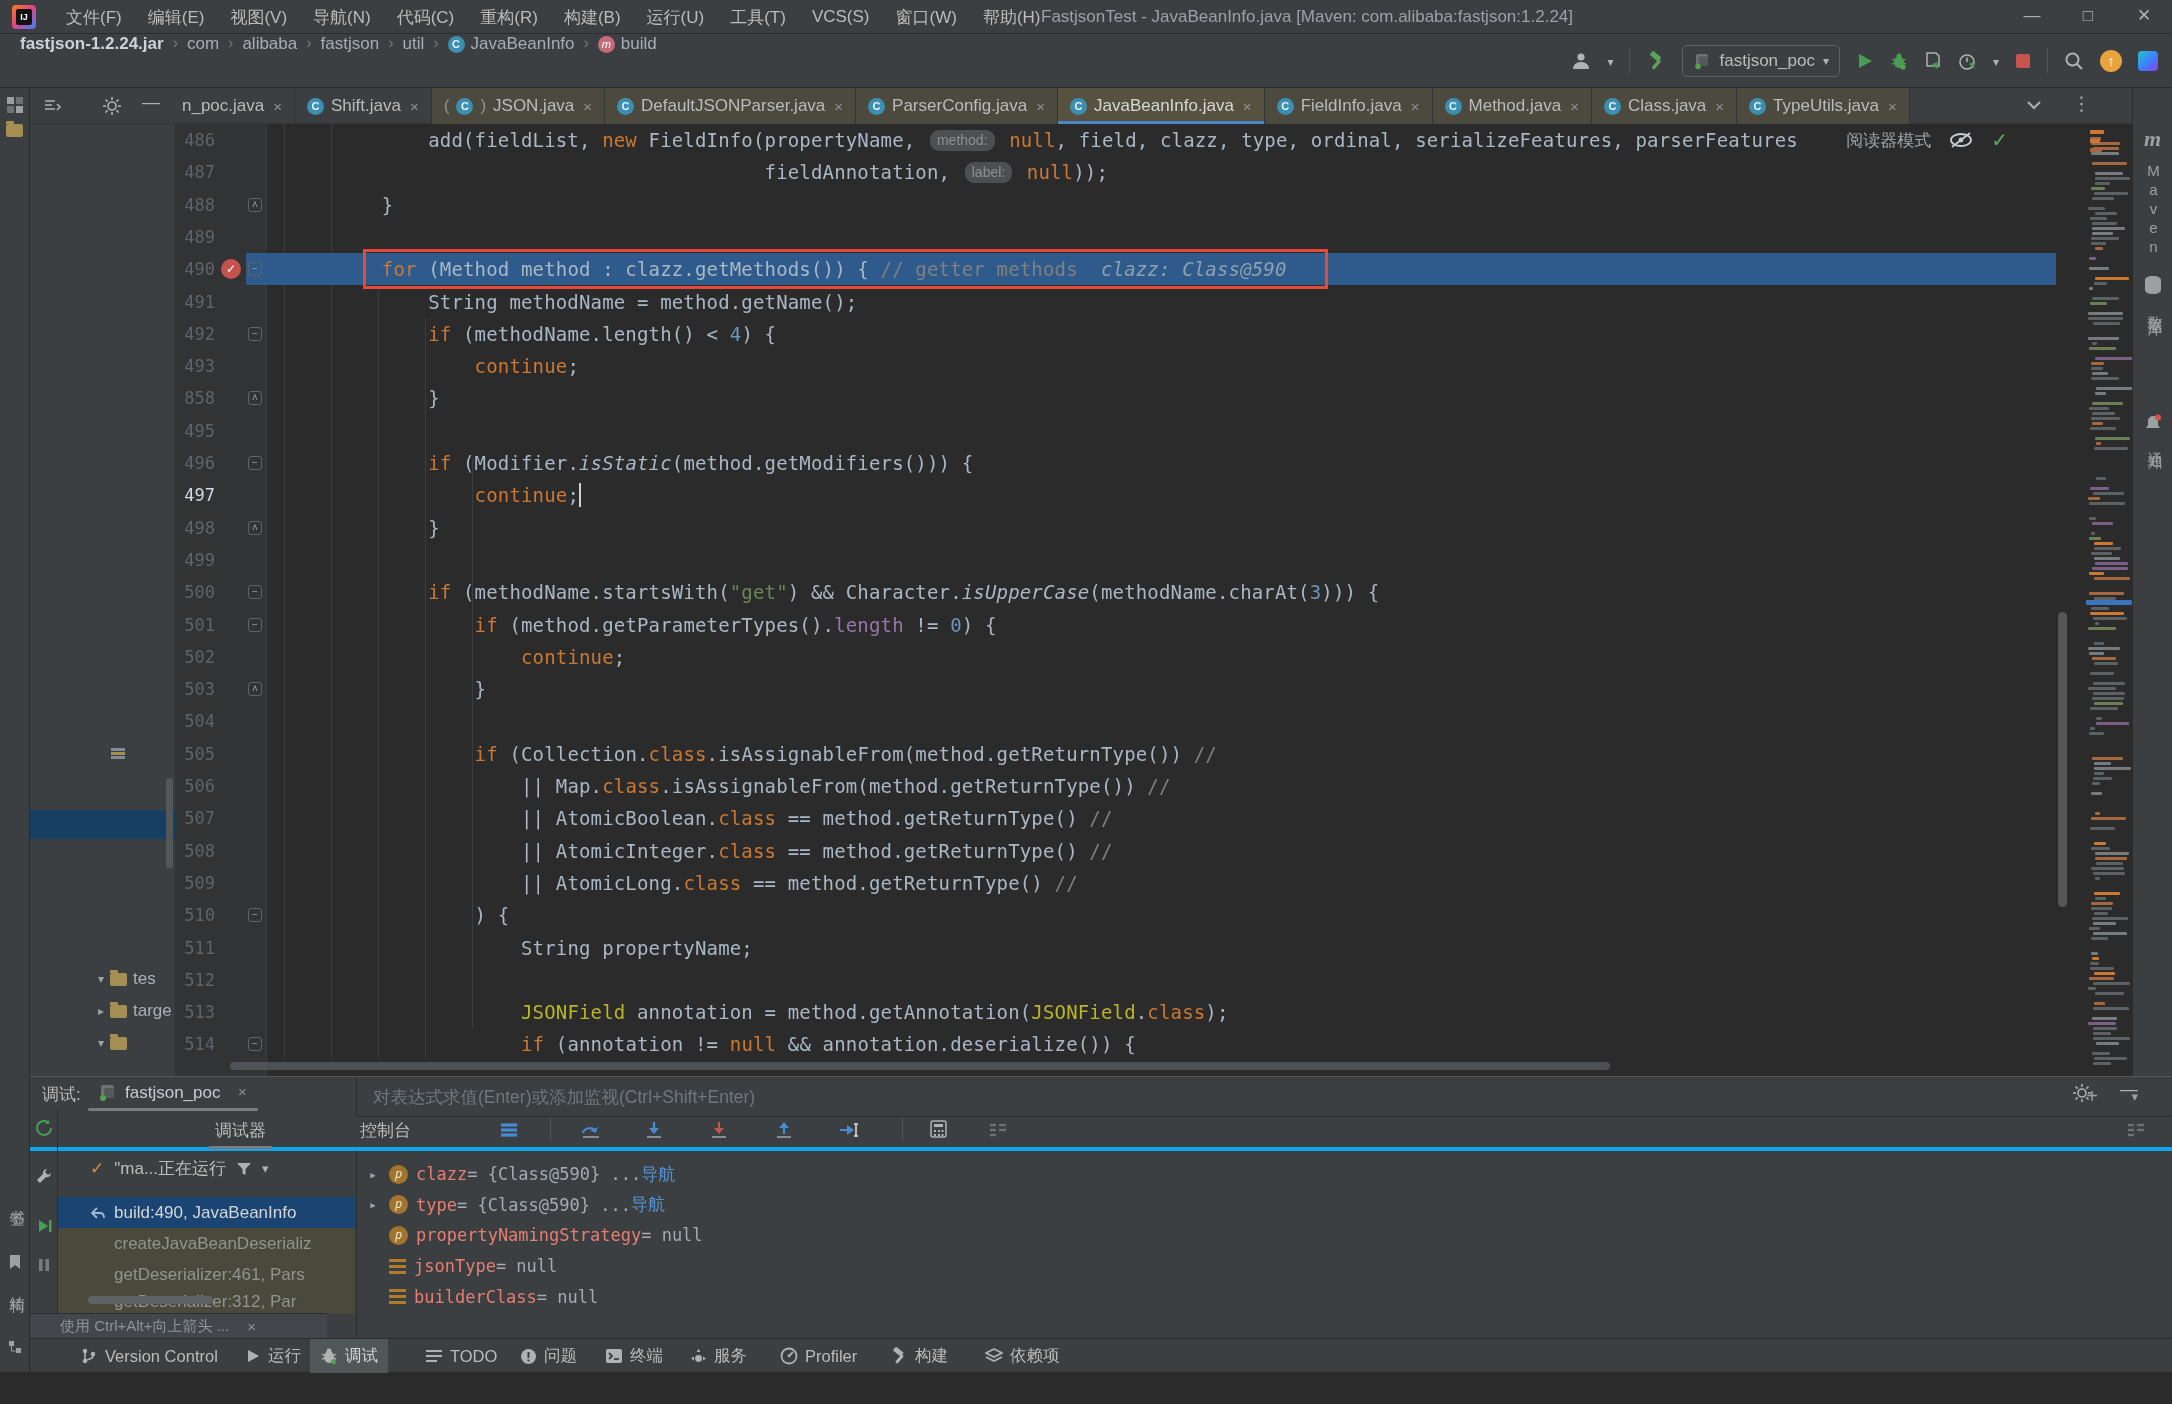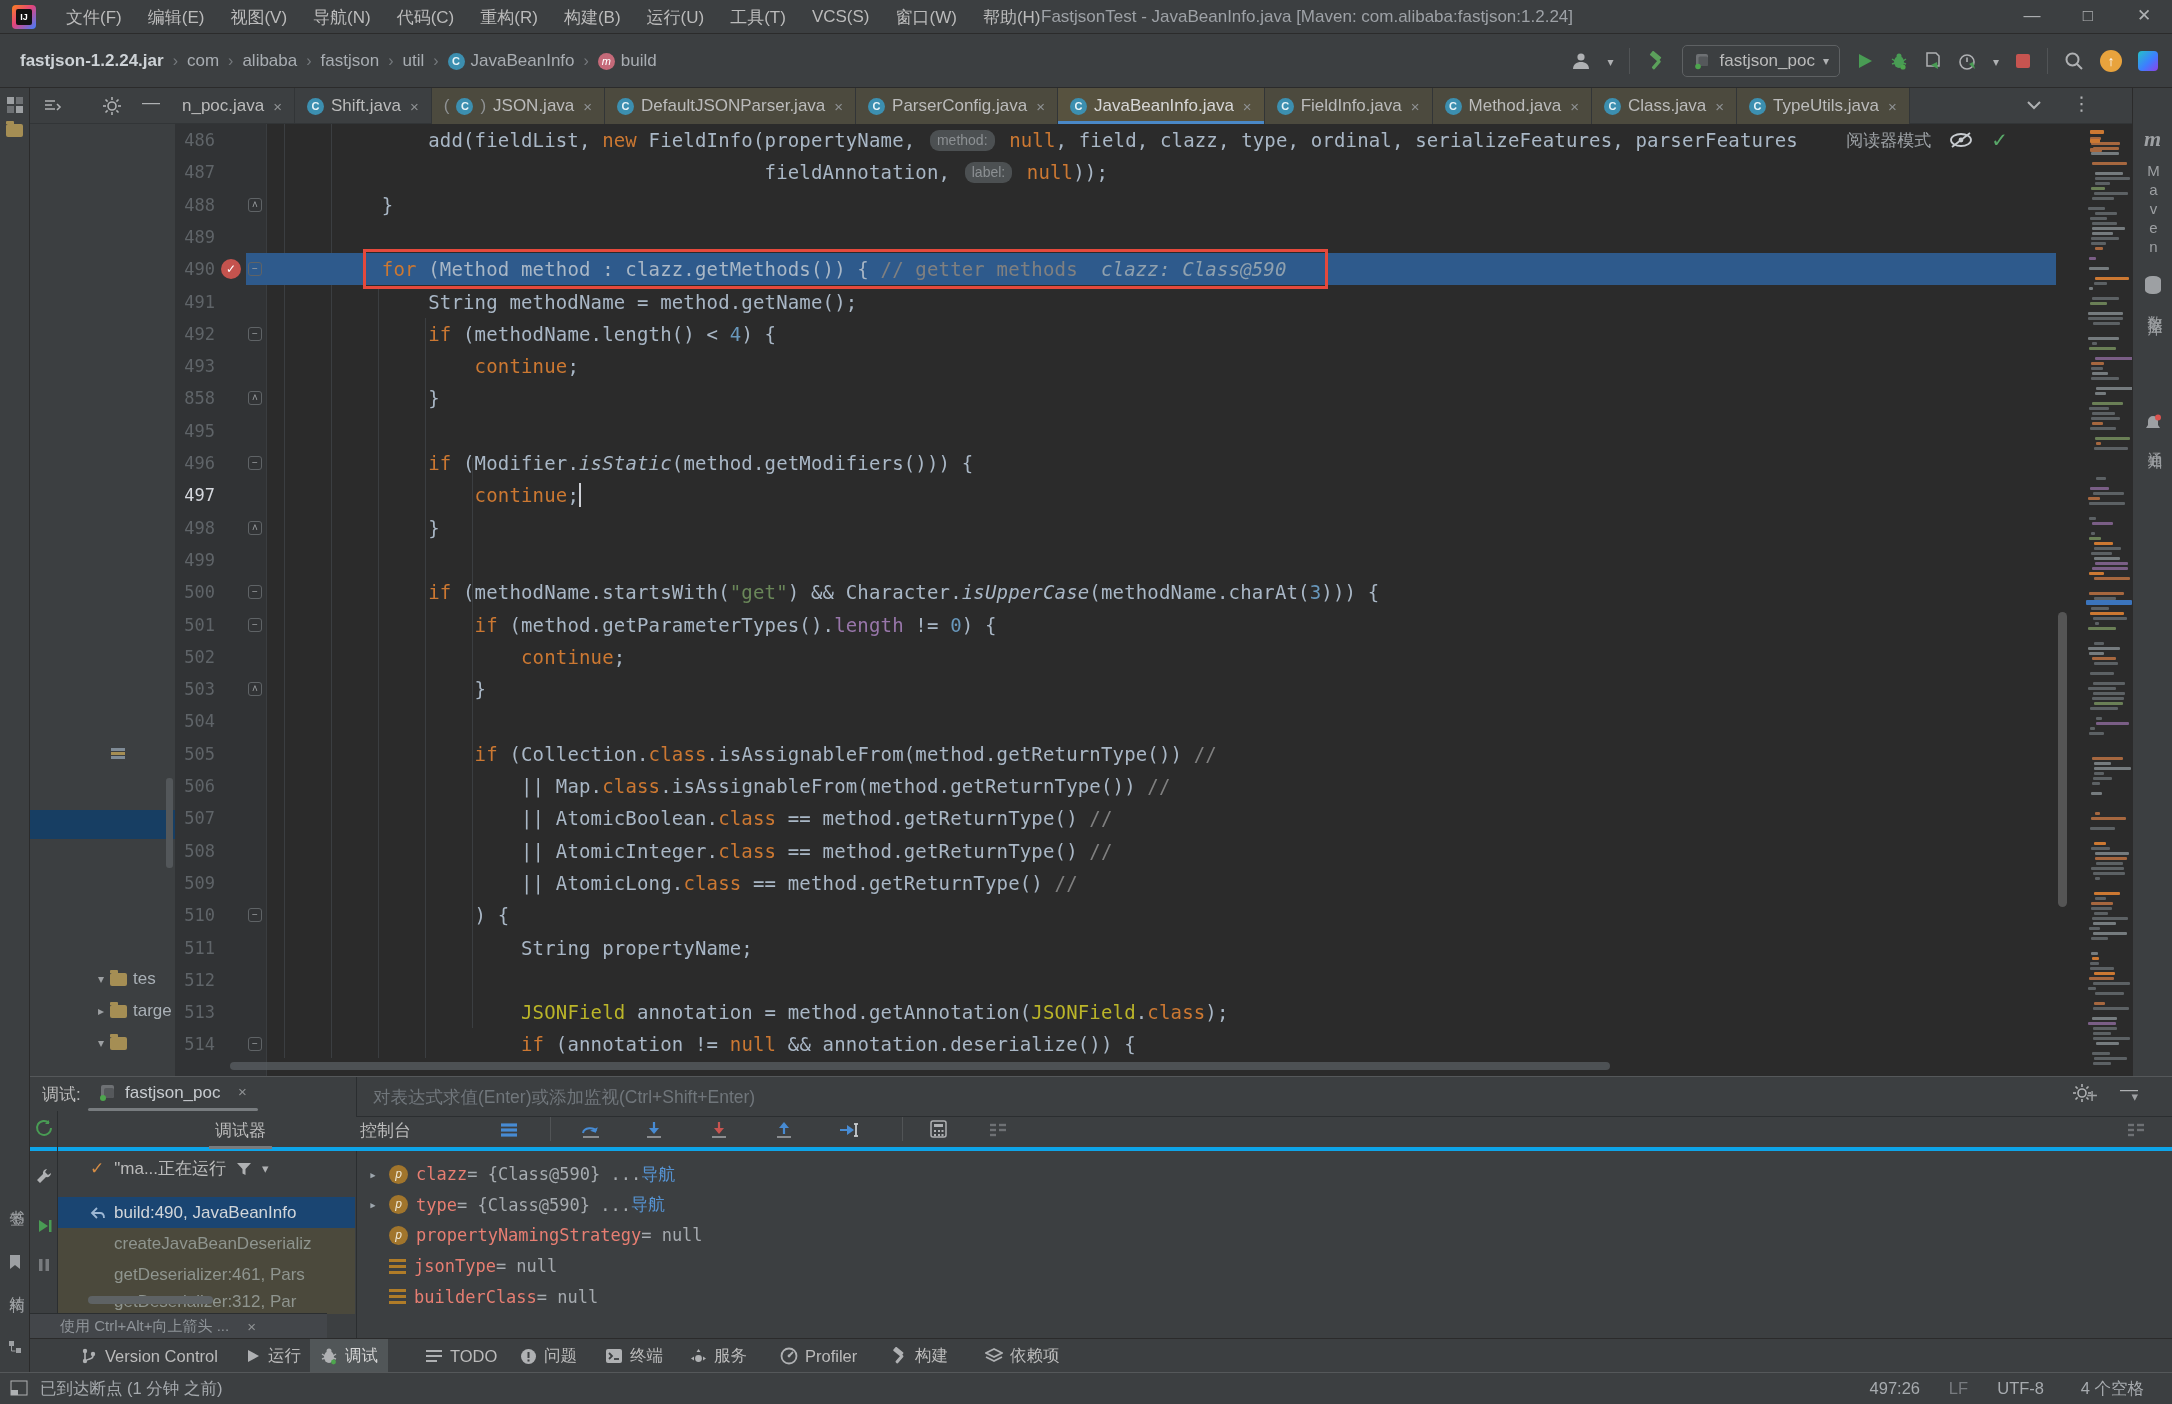--- a/index.html
+++ b/index.html
@@ -15,21 +15,21 @@
           background:linear-gradient(135deg,#fc801d 0%,#e3447c 45%,#3d7eff 100%); }
   #logo::after { content:"IJ"; position:absolute; left:4px; top:4px; right:4px; bottom:4px; background:#111;
                  color:#fff; font-size:9px; font-weight:bold; text-align:center; line-height:16px; border-radius:2px; }
   #menus { position:absolute; left:56px; top:0; height:34px; display:flex; align-items:center; gap:6px; font-size:17px; }
   #menus .menu-item { padding:3px 10px; border-radius:3px; }
   #win-title { position:absolute; left:1041px; top:0; height:34px; line-height:34px; font-size:17px; color:#9DA1A6; }
   .winbtn { position:absolute; top:0; width:56px; height:34px; text-align:center; line-height:32px; font-size:17px; color:#AFB1B3; }
 
   
   #navbar { position:absolute; left:0; top:34px; width:2172px; height:54px; background:#3C3F41; border-bottom:1px solid #2B2B2B; }
-  #crumbs { position:absolute; left:20px; top:0; height:54px; display:flex; align-items:center; gap:9px; font-size:17px; color:#A8ADB2; }
+  #crumbs { position:absolute; left:20px; top:0; height:54px; display:flex; align-items:flex-start; gap:9px; font-size:17px; color:#A8ADB2; }
   .crumb-sep { color:#75797D; font-size:16px; }
   .crumb-bold { font-weight:bold; color:#CDD2D6; }
   #nav-tools { position:absolute; right:14px; top:0; height:54px; display:flex; align-items:center; gap:16px; }
   .tool-sep { width:1px; height:26px; background:#515456; }
   #run-chip { display:flex; align-items:center; gap:8px; border:1px solid #5E6163; border-radius:5px; height:32px; padding:0 10px; font-size:17px; color:#BBBBBB; }
 
   
   #tabbar { position:absolute; left:0; top:88px; width:2172px; height:36px; background:#3C3F41; border-bottom:1px solid #323537; }
   #tabs { position:absolute; left:170px; top:0; height:36px; display:flex; }
   .tab { position:relative; display:flex; align-items:center; gap:7px; padding:0 12px; height:36px; font-size:17px;
@@ -1005,27 +1005,14 @@
             <g stroke="#AFB1B3" stroke-width="1.7" fill="none">
               <path d="M9 1L1 5l8 4 8-4z"></path>
               <path d="M1 9l8 4 8-4"></path>
             </g>
           </svg>
         </span>
         <span>依赖项</span>
       </div>
     </div>
 
-  <div id="statusbar">
-    <span class="abs" style="left:10px;top:7px;">
-        <svg width="18" height="16">
-          <rect x="1" y="1" width="16" height="14" stroke="#AFB1B3" fill="none"></rect>
-          <rect x="1" y="10" width="7" height="5" fill="#AFB1B3"></rect>
-        </svg>
-      </span>
-      <span class="abs" style="left:40px;top:0;line-height:31px;">已到达断点 (1 分钟 之前)</span>
-    <span class="sb-right" style="right:252px;">497:26</span>
-    <span class="sb-right" style="right:204px;color:#787C80;">LF</span>
-    <span class="sb-right" style="right:128px;">UTF-8</span>
-    <span class="sb-right" style="right:28px;">4 个空格</span>
-  </div>
 
 </div>
 
 </body></html>

